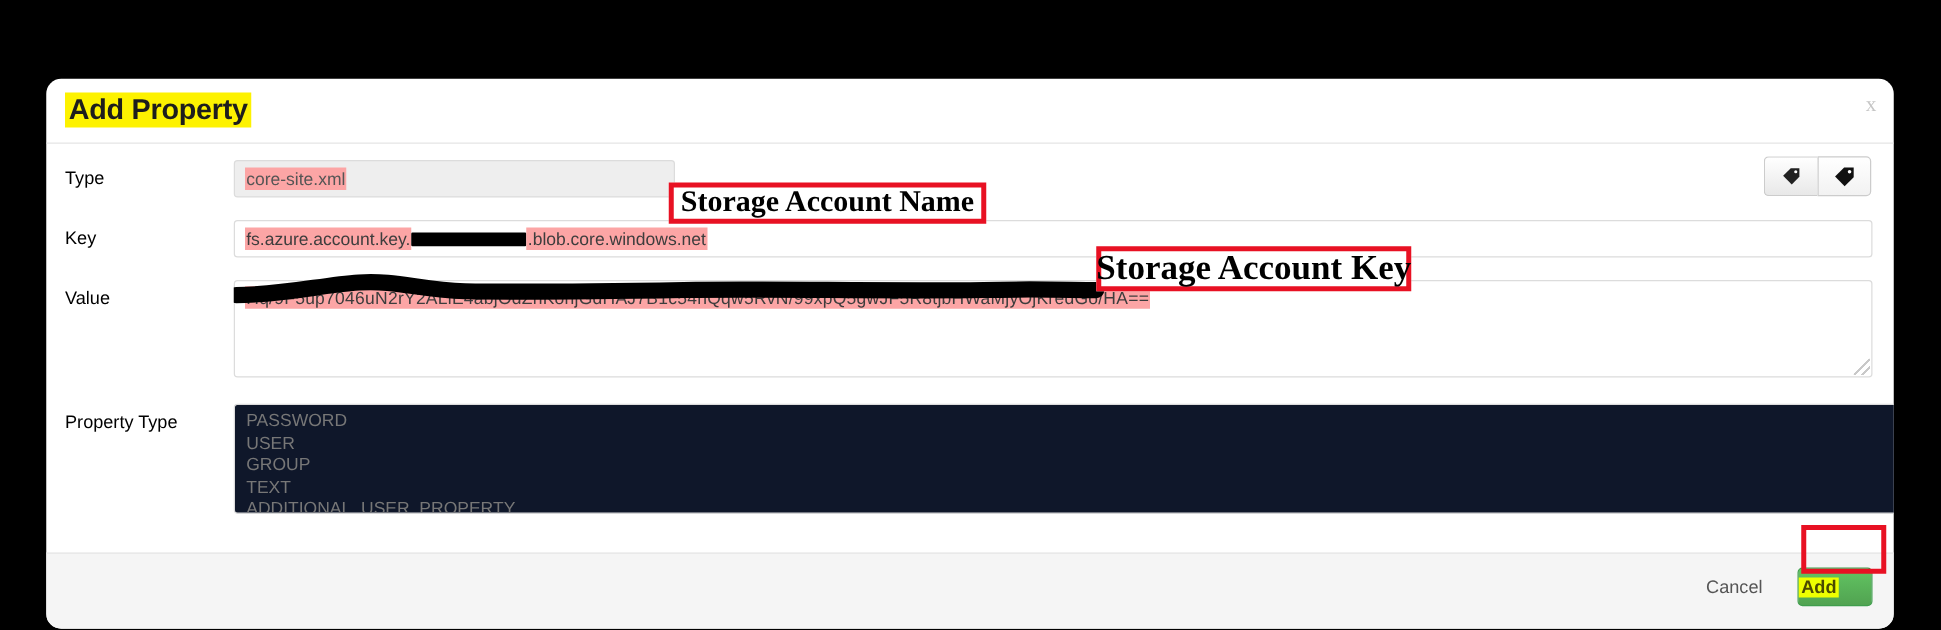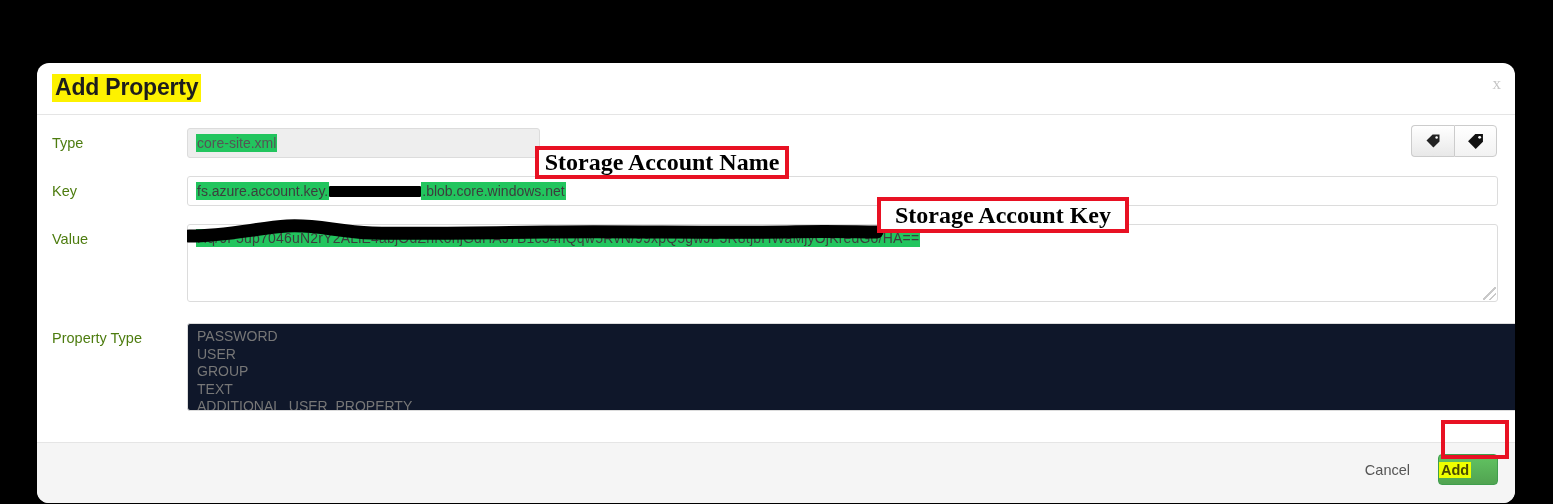--- a/index.html
+++ b/index.html
@@ -63,21 +63,21 @@
   
   .modal-body {
     position: relative;
     height: 327px;
   }
 
   .form-label {
     position: absolute;
     left: 15px;
     font-size: 14.5px;
-    color: #4d7c0f;
+    color: #000000;
     white-space: nowrap;
   }
 
   .field-input {
     position: absolute;
     box-sizing: border-box;
     border: 1px solid #dcdcdc;
     border-radius: 3px;
     background: #ffffff;
     font-size: 14px;
@@ -85,21 +85,21 @@
     padding: 5px 8px;
     overflow: hidden;
     white-space: nowrap;
   }
   .field-input.disabled {
     background: #eeeeee;
     color: #555555;
   }
 
   .hl {
-    background: #22c55e;
+    background: #fca5a5;
     padding: 1px 1px;
   }
 
   
   .redact-bar {
     display: inline-block;
     background: #000000;
     border-radius: 1px;
     height: 11px;
     vertical-align: -1px;
@@ -312,21 +312,21 @@
     width: 254px;
     height: 33px;
   }
   #annot-account-name span { font-size: 24px; }
   #annot-account-key {
     left: 877px;
     top: 197px;
     width: 252px;
     height: 36px;
   }
-  #annot-account-key span { font-size: 24px; }
+  #annot-account-key span { font-size: 28px; }
   #annot-add-button {
     left: 1441px;
     top: 420px;
     width: 68px;
     height: 39px;
     border: 4px solid #e81123;
     background: transparent;
   }
 </style>
 </head>

